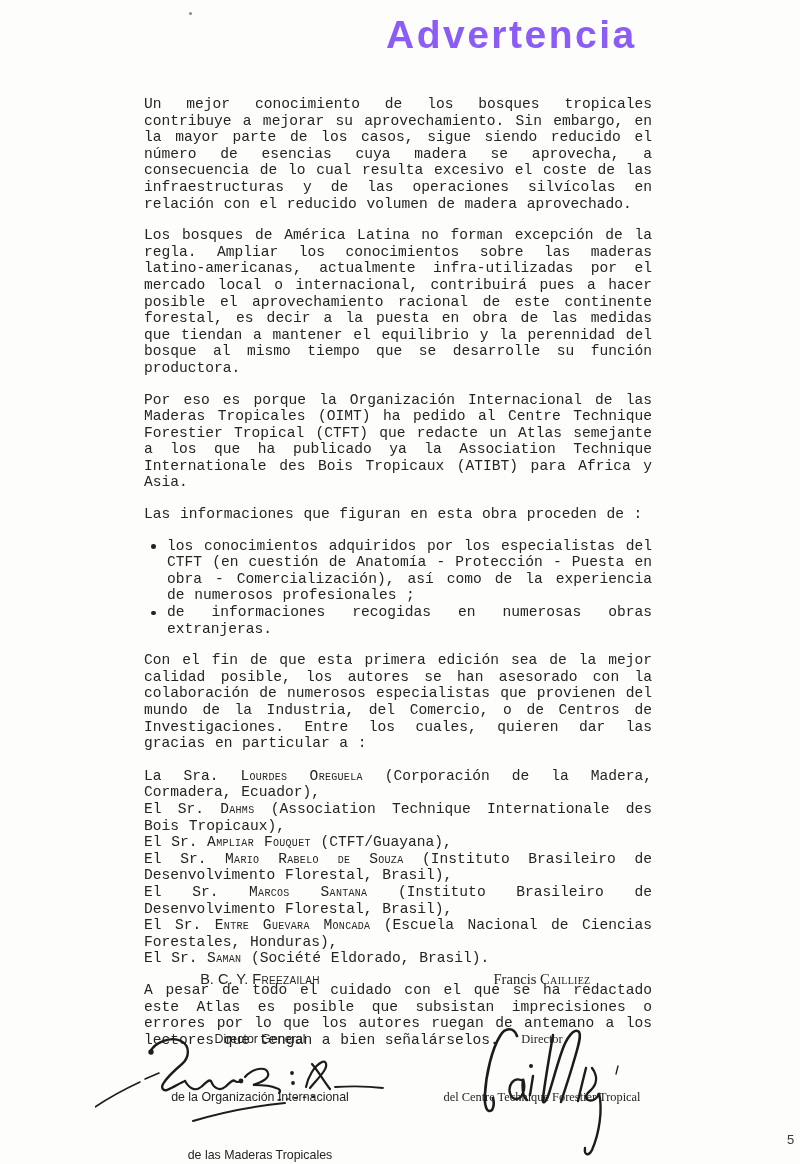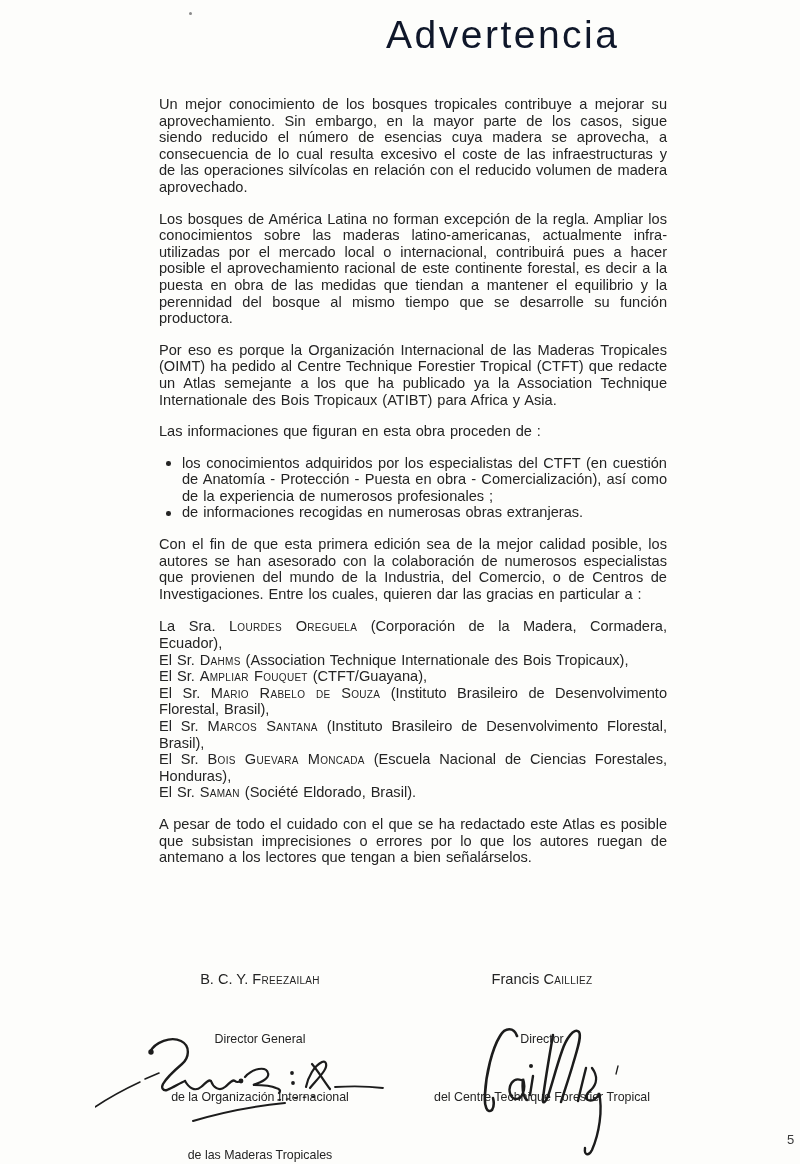--- a/index.html
+++ b/index.html
@@ -3,42 +3,43 @@
 <meta charset="utf-8">
 <style>
   html,body { margin:0; padding:0; background:#e8e8e8; }
   .page {
     position:relative; width:800px; height:1164px; margin:0 auto;
     background:#fdfdfb; color:#242424; overflow:hidden;
     font-family:"Liberation Sans", sans-serif;
   }
   .title {
     position:absolute; top:13px; left:386px; margin:0;
-    font-size:39px; font-weight:normal; letter-spacing:2.5px; color:#0f172a;
+    font-size:39px; font-weight:bold; letter-spacing:2.5px; color:#8b5cf6;
   }
   .speck { position:absolute; left:189px; top:12px; width:3px; height:3px;
     background:#8a8a8a; border-radius:50%; }
   .body-col {
-    position:absolute; left:159px; top:96px; width:508px;
+    position:absolute; left:144px; top:96px; width:508px;
     font-size:14.6px; line-height:16.6px; text-align:justify;
     word-spacing:0.06em;
+    font-family:Liberation Mono, monospace;
   }
   .body-col p { margin:0 0 15px 0; }
   ul.sources { list-style:none; margin:0 0 15px 0; padding:0; }
   ul.sources li { position:relative; padding-left:23px; margin:0; }
   ul.sources li .dot {
     position:absolute; left:7px; top:6.5px; width:4.6px; height:4.6px;
     background:#242424; border-radius:50%;
   }
   .ack { margin:16px 0 15px 0; }
   .ack p { margin:0; }
   .sc { font-variant:small-caps; letter-spacing:0.3px; }
   .sig-block { position:absolute; text-align:center; color:#242424; }
   .sig-block.left  { left:138px; top:971px; width:244px; }
-  .sig-block.right { left:406px; top:971px; width:272px; }
+  .sig-block.right { left:406px; top:971px; width:272px;font-family:Liberation Serif, serif; }
   .sig-name { font-size:14.6px; line-height:17px; margin-bottom:10px; }
   .sig-role { font-size:12.4px; line-height:14.2px;margin-top:44px; }
   .signature { position:absolute; }
   .signature.left  { left:95px;  top:1035px; }
   .signature.right { left:465px; top:1022px; }
   .page-number { position:absolute; left:787px; top:1132px;
     font-size:13px; color:#3a3a3a; }
   svg path, svg line { fill:none; stroke:#1c1c1c; stroke-linecap:round; }
 </style>
 </head>
@@ -66,21 +67,21 @@
     </ul>
 
     <p>Con el fin de que esta primera edición sea de la mejor calidad posible, los autores se han asesorado con la colaboración de numerosos especialistas que provienen del mundo de la Industria, del Comercio, o de Centros de Investigaciones. Entre los cuales, quieren dar las gracias en particular a :</p>
 
     <div class="ack">
       <p><span>La Sra.</span> <span class="sc">Lourdes Oreguela</span> <span>(Corporación de la Madera, Cormadera, Ecuador),</span></p>
       <p><span>El Sr.</span> <span class="sc">Dahms</span> <span>(Association Technique Internationale des Bois Tropicaux),</span></p>
       <p><span>El Sr.</span> <span class="sc">Ampliar Fouquet</span> <span>(CTFT/Guayana),</span></p>
       <p><span>El Sr.</span> <span class="sc">Mario Rabelo de Souza</span> <span>(Instituto Brasileiro de Desenvolvimento Florestal, Brasil),</span></p>
       <p><span>El Sr.</span> <span class="sc">Marcos Santana</span> <span>(Instituto Brasileiro de Desenvolvimento Florestal, Brasil),</span></p>
-      <p><span>El Sr.</span> <span class="sc">Bois Guevara Moncada</span> <span>(Escuela Nacional de Ciencias Forestales, Honduras),</span></p>
+      <p><span>El Sr.</span> <span class="sc">Entre Guevara Moncada</span> <span>(Escuela Nacional de Ciencias Forestales, Honduras),</span></p>
       <p><span>El Sr.</span> <span class="sc">Saman</span> <span>(Société Eldorado, Brasil).</span></p>
     </div>
 
     <p>A pesar de todo el cuidado con el que se ha redactado este Atlas es posible que subsistan imprecisiones o errores por lo que los autores ruegan de antemano a los lectores que tengan a bien señalárselos.</p>
   </div>
 
   <div class="sig-block left">
     <div class="sig-name"><span>B. C. Y.</span> <span class="sc">Freezailah</span></div>
     <div class="sig-role">Director General</div>
     <div class="sig-role">de la Organización Internacional</div>

